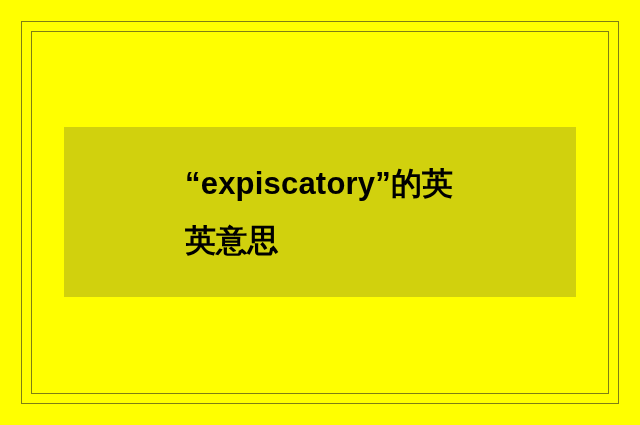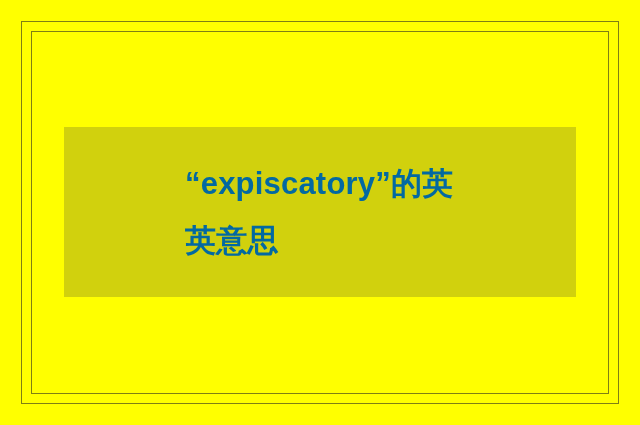--- a/index.html
+++ b/index.html
@@ -56,21 +56,21 @@
     box-sizing: border-box;
     display: flex;
     align-items: center;
     justify-content: center;
   }
 
   .title-text {
     display: block;
     width: 270px;
     margin: 0;
-    color: #0369a1;
+    color: #000000;
     font-family: "Liberation Sans", "DejaVu Sans", sans-serif;
     font-size: 31px;
     font-weight: bold;
     line-height: 57px;
     letter-spacing: 0.2px;
     text-align: left;
     word-break: break-all;
     -webkit-font-smoothing: antialiased;
   }
 </style>

